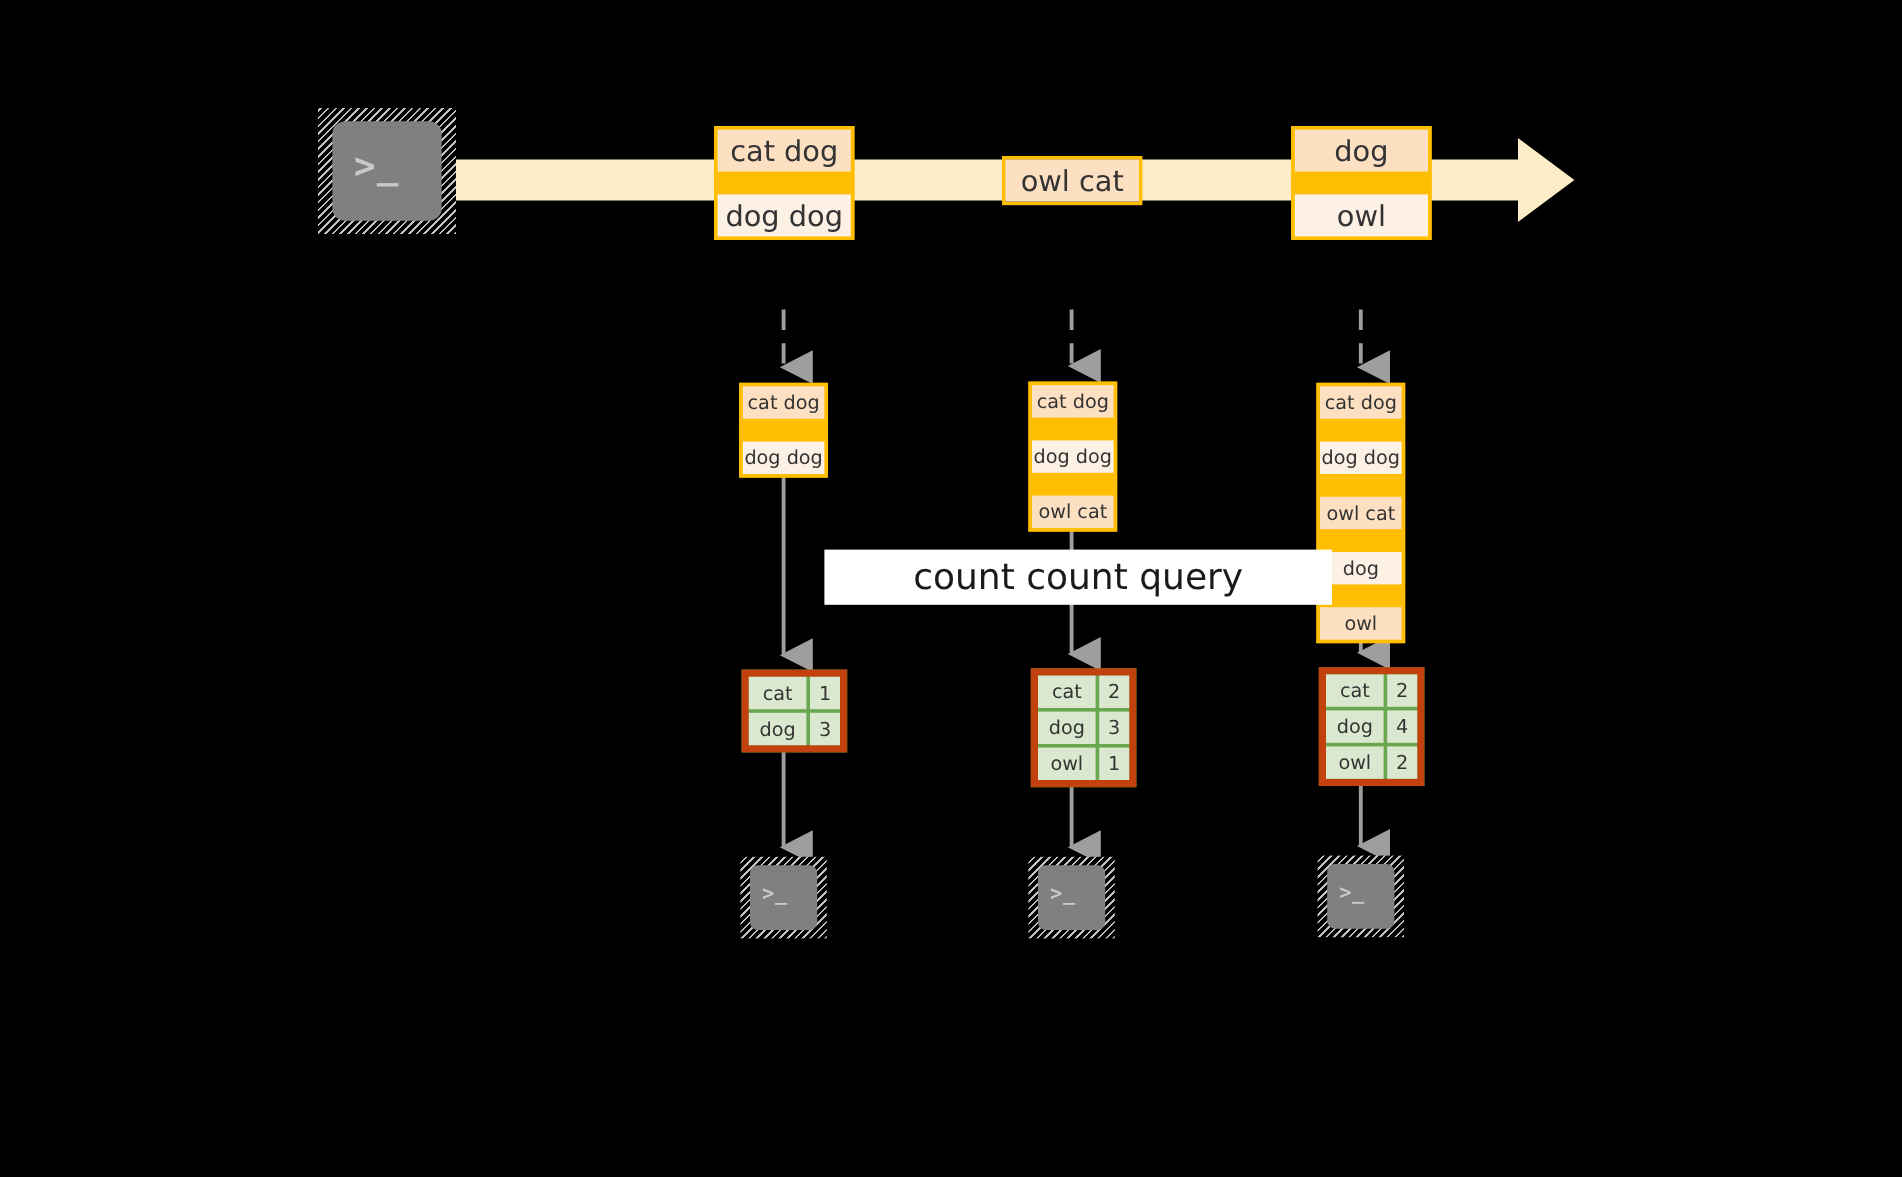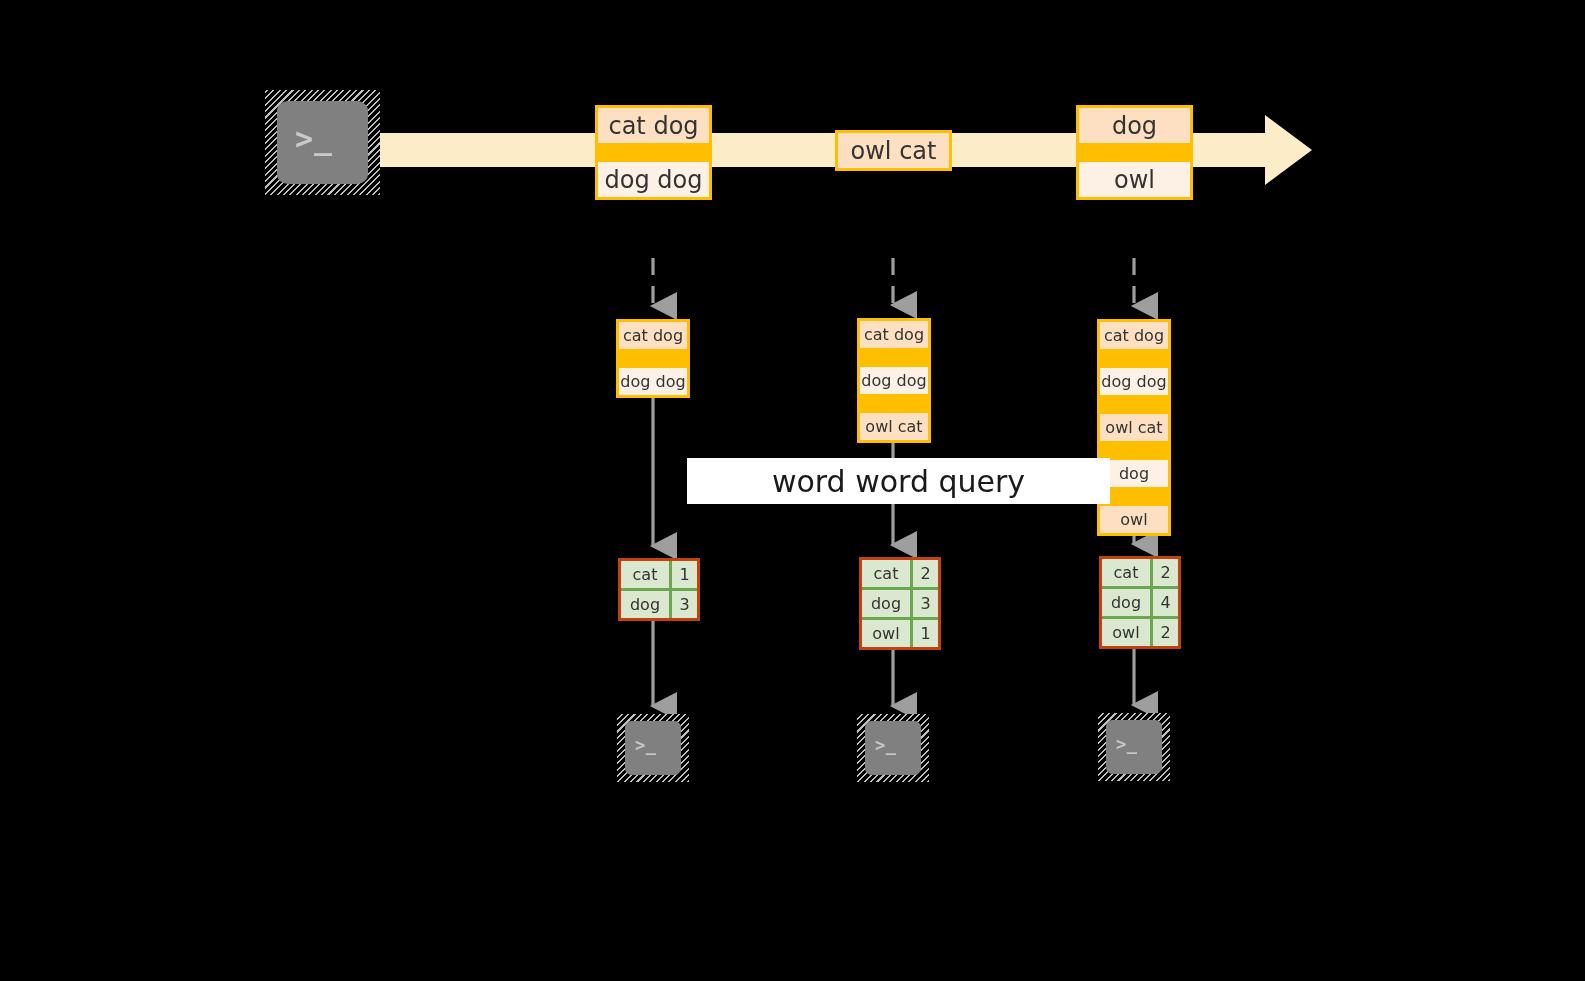--- a/index.html
+++ b/index.html
@@ -97,21 +97,21 @@
   
   .rbox-state .rrow { height: 27px; font-size: 16px; }
   #state-box-1 { left: 616px; top: 319px; width: 74px; }
   #state-box-2 { left: 857px; top: 318px; width: 74px; }
   #state-box-3 { left: 1097px; top: 319px; width: 74px; }
 
   
   .gtable {
     position: absolute;
     box-sizing: border-box;
-    border: 3px solid #c2410c;
+    border: 6px solid #c2410c;
     background: #6aa84f;
     display: flex;
     flex-direction: column;
   }
   .grow {
     display: flex;
     height: 27px;
   }
   .grow + .grow { margin-top: 3px; }
   .gcell {
@@ -215,21 +215,21 @@
   </div>
 
   <div class="rbox rbox-state" id="state-box-3">
     <div class="rrow shade-a">cat dog</div>
     <div class="rrow shade-b">dog dog</div>
     <div class="rrow shade-a">owl cat</div>
     <div class="rrow shade-b">dog</div>
     <div class="rrow shade-a">owl</div>
   </div>
 
-  <div id="query-label">word word query</div>
+  <div id="query-label">count count query</div>
 
   <div class="gtable" id="result-table-1">
     <div class="grow">
       <div class="gcell word">cat</div>
       <div class="gcell count">1</div>
     </div>
     <div class="grow">
       <div class="gcell word">dog</div>
       <div class="gcell count">3</div>
     </div>

